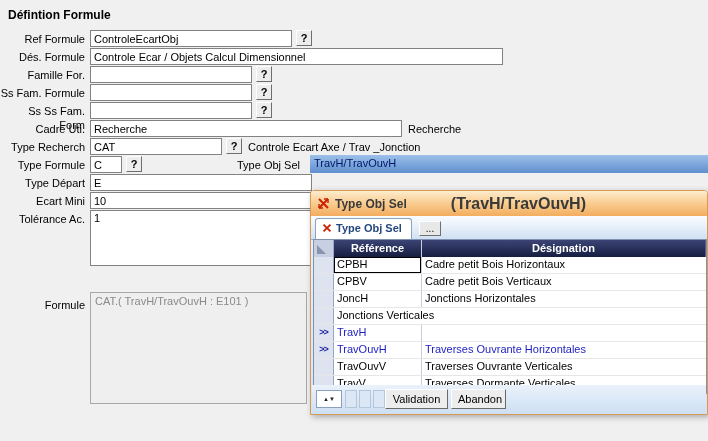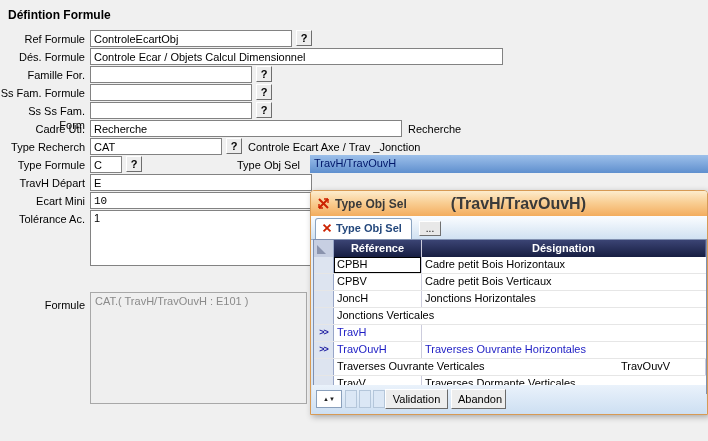--- a/index.html
+++ b/index.html
@@ -136,25 +136,25 @@
 <input class="inp" style="left: 90px; top: 138px; width: 132px;" value="CAT">
 <button class="qbtn" style="left:226px;top:138px">?</button>
 <div class="note" style="left:248px;top:140px">Controle Ecart Axe / Trav _Jonction</div>
 
 <div class="lbl" style="top:158px">Type Formule</div>
 <input class="inp" style="left: 90px; top: 156px; width: 32px;" value="C">
 <button class="qbtn" style="left:126px;top:156px">?</button>
 <div class="note" style="left:237px;top:158px">Type Obj Sel</div>
 <div class="sel-field">TravH/TravOuvH</div>
 
-<div class="lbl" style="top:176px">TravH Départ</div>
+<div class="lbl" style="top:176px">Type Départ</div>
 <input class="inp" style="left: 90px; top: 174px; width: 222px;" value="E">
 
 <div class="lbl" style="top:194px">Ecart Mini</div>
-<input class="inp" style="left: 90px; top: 192px; width: 222px; font-family: Liberation Mono, monospace;" value="10">
+<input class="inp" style="left: 90px; top: 192px; width: 222px;" value="10">
 
 <div class="lbl" style="top:212px">Tolérance Ac.</div>
 <textarea class="inp" style="left: 90px; top: 210px; width: 222px; height: 56px;">1</textarea>
 
 <div class="lbl" style="top:298px">Formule</div>
 <div class="formule-box">CAT.( TravH/TravOuvH : E101 )</div>
 
 <div class="popup">
 
   <div class="popup-title">
@@ -212,22 +212,22 @@
       <div class="cell sel-col marker">&gt;&gt;</div>
       <div class="cell ref-col">TravH</div>
     </div>
     <div class="grid-row hl">
       <div class="cell sel-col marker">&gt;&gt;</div>
       <div class="cell ref-col">TravOuvH</div>
       <div class="cell des-col">Traverses Ouvrante Horizontales</div>
     </div>
     <div class="grid-row">
       <div class="cell sel-col marker"></div>
+      <div class="cell ref-col">TravOuvV</div>
       <div class="cell des-col">Traverses Ouvrante Verticales</div>
-      <div class="cell ref-col">TravOuvV</div>
     </div>
     <div class="grid-row">
       <div class="cell sel-col marker"></div>
       <div class="cell ref-col">TravV</div>
       <div class="cell des-col">Traverses Dormante Verticales</div>
     </div>
   </div>
 
   <div class="popup-footer">
     <button class="nav-btn"><span>▲</span><span>▼</span></button>

